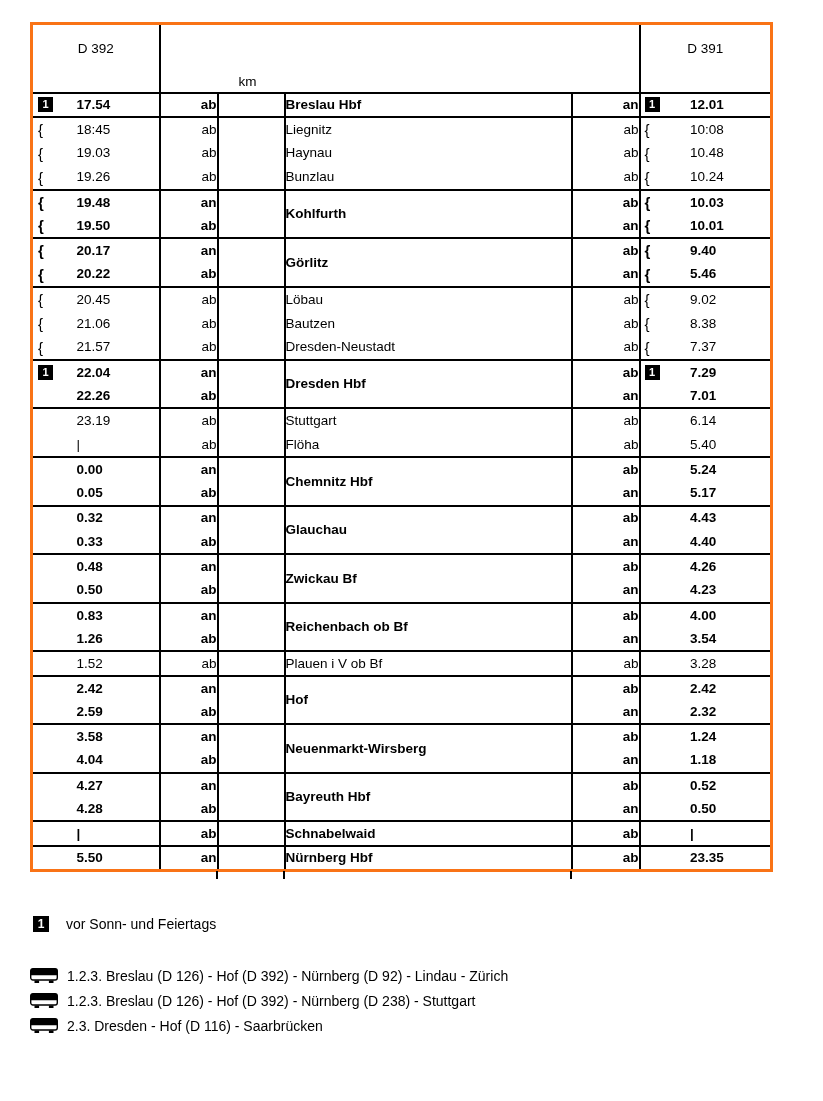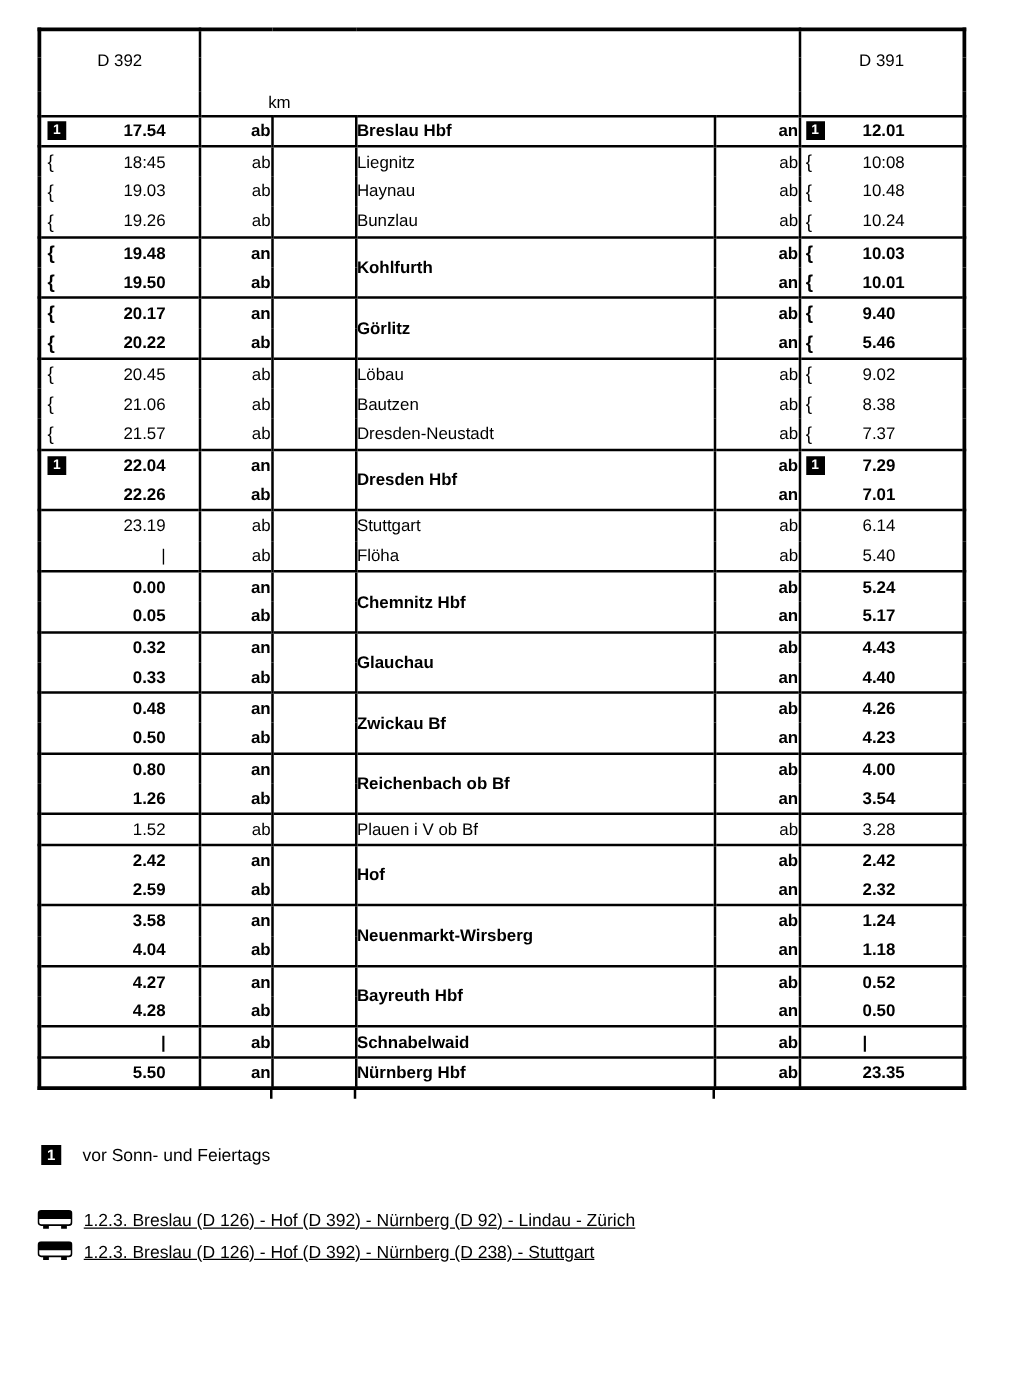--- a/index.html
+++ b/index.html
@@ -1,59 +1,59 @@
 <!DOCTYPE html>
 <html><head>
 <meta charset="utf-8">
 <style>
   html,body{margin:0;padding:0;background:#fff;}
   #page{position:relative;width:823px;height:1101px;background:#ffffff;overflow:hidden;
         font-family:"Liberation Sans",sans-serif;color:#000;}
 
   
   #tt{position:absolute;left:30px;top:22px;width:740px;border-collapse:collapse;table-layout:fixed;
-      border:3px solid #000000;}
+      border:3px solid #f97316;}
   #tt td{border-left:2px solid #000;border-right:2px solid #000;border-top:0;border-bottom:0;
          padding:0;vertical-align:middle;font-size:13.5px;line-height:1;overflow:hidden;}
   #tt tr.gs > td{border-top:2px solid #000;}
   #tt tbody tr{height:24.31px;}
   #tt tr.b{font-weight:bold;}
 
   
   tr.h1{height:22px;} tr.h2{height:27px;} tr.h3{height:20px;}
   td.htrain{text-align:center;vertical-align:top;padding-top:6px;font-size:14px;}
   td.htrain.hl{padding-left:40px;}
   td.hmid{border-bottom:2px solid #000;}
   tr.h3 > td{border-top:2px solid #000;border-bottom:2px solid #000;}
-  .kmlab{display:inline-block;width:126px;text-align:center;font-size:13.5px;}
+  .kmlab{display:inline-block;width:126px;text-align:center;font-size:13.5px;padding-left:24px;}
 
   
   .cw{display:flex;align-items:center;height:100%;}
   .c1w{padding-left:5px;}
-  .c1w .tval{margin-left:auto;width:56px;text-align:right;margin-right:26px;}
+  .c1w .tval{margin-left:auto;width:56px;text-align:left;margin-right:26px;}
   .c6w{padding-left:4px;}
   .c6w .tval{margin-left:auto;width:60px;margin-right:20px;}
   .sym{width:18px;display:flex;align-items:center;justify-content:flex-start;}
   .brace{font-size:15px;line-height:1;}
   .mk{display:inline-flex;width:15px;height:15px;background:#000;color:#fff;
       align-items:center;justify-content:center;font-size:11px;font-weight:bold;}
   td.dir{text-align:right;padding-right:3px;}
   td.st{text-align:left;padding-left:4px;margin-top:16px;}
 
   
   .stub{position:absolute;width:2px;height:8px;background:#000;top:869px;}
 
   
   #footnote{position:absolute;left:33px;top:916px;display:flex;align-items:center;}
   #footnote .mk{width:16px;height:16px;font-size:12px;margin-right:17px;}
   #footnote .fntext{font-size:14px;}
   #legend{position:absolute;left:30px;top:963px;}
   .lg-line{display:flex;align-items:center;height:25.3px;}
   .lg-ic{width:28px;display:flex;justify-content:center;align-items:center;margin-right:9px;}
-  .lg-text{font-size:14px;white-space:nowrap;text-decoration:underline;}
+  .lg-text{font-size:14px;white-space:nowrap;}
 </style>
 </head>
 <body>
 
 <div id="page">
 
   <table id="tt">
     <colgroup>
       <col style="width:128px">
         <col style="width:58px">
@@ -535,21 +535,21 @@
               <span class="tval">4.23</span>
             </div>
           </td>
         </tr>
         <tr class="gs b">
           <td>
             <div class="cw c1w">
               <span class="sym">
                 <span class="brace"></span>
               </span>
-              <span class="tval">0.80</span>
+              <span class="tval">0.83</span>
             </div>
           </td>
           <td class="dir">an</td>
           <td></td>
           <td class="st" rowspan="2">Reichenbach ob Bf</td>
           <td class="dir">ab</td>
           <td>
             <div class="cw c6w">
               <span class="sym">
                 <span class="brace"></span>
@@ -802,15 +802,26 @@
       <span class="lg-ic">
         <svg width="28" height="16" viewBox="0 0 28 16">
           <rect x="0.7" y="0.7" width="26.6" height="11.3" rx="2.2" fill="none" stroke="#000" stroke-width="1.4"></rect>
           <path d="M0.7 2.9 Q0.7 0.7 2.9 0.7 L25.1 0.7 Q27.3 0.7 27.3 2.9 L27.3 7.2 L0.7 7.2 Z" fill="#000"></path>
           <rect x="4.5" y="12.4" width="4.6" height="2.6" fill="#000"></rect>
           <rect x="18.9" y="12.4" width="4.6" height="2.6" fill="#000"></rect>
         </svg>
       </span>
       <span class="lg-text">1.2.3. Breslau (D 126) - Hof (D 392) - Nürnberg (D 238) - Stuttgart</span>
     </div>
+    <div class="lg-line">
+      <span class="lg-ic">
+        <svg width="28" height="16" viewBox="0 0 28 16">
+          <rect x="0.7" y="0.7" width="26.6" height="11.3" rx="2.2" fill="none" stroke="#000" stroke-width="1.4"></rect>
+          <path d="M0.7 2.9 Q0.7 0.7 2.9 0.7 L25.1 0.7 Q27.3 0.7 27.3 2.9 L27.3 7.2 L0.7 7.2 Z" fill="#000"></path>
+          <rect x="4.5" y="12.4" width="4.6" height="2.6" fill="#000"></rect>
+          <rect x="18.9" y="12.4" width="4.6" height="2.6" fill="#000"></rect>
+        </svg>
+      </span>
+      <span class="lg-text">2.3. Dresden - Hof (D 116) - Saarbrücken</span>
+    </div>
   </div>
 
 </div>
 
 </body></html>

